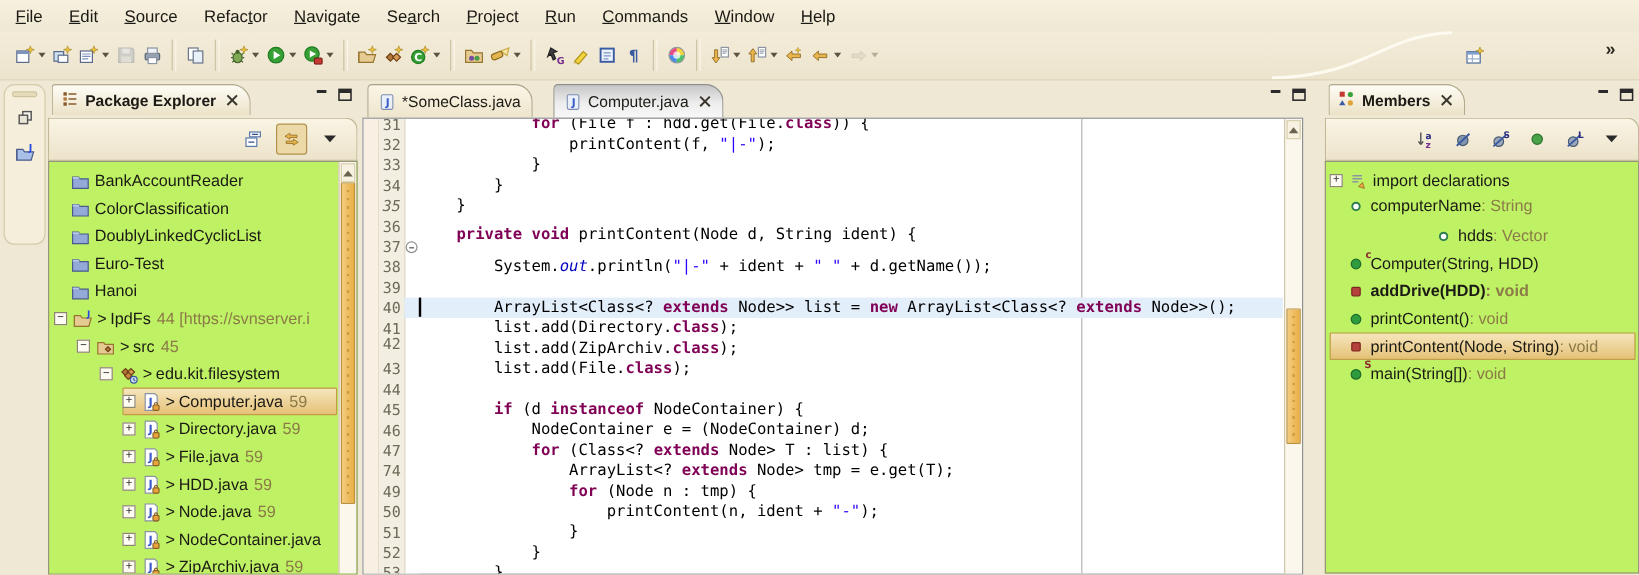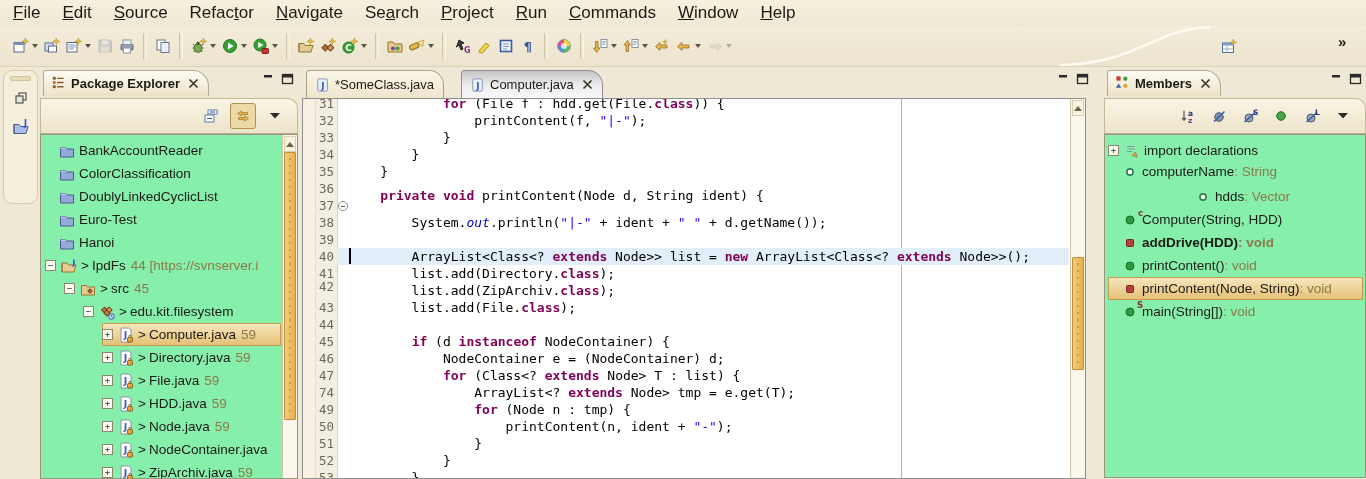--- a/index.html
+++ b/index.html
@@ -2,21 +2,21 @@
 <html><head>
 <meta charset="utf-8">
 <style>
   html,body{margin:0;padding:0;background:#efe8d4;}
   .screen{position:relative;width:1366px;height:479px;overflow:hidden;
     font-family:"Liberation Sans","DejaVu Sans",sans-serif;font-size:13px;color:#1c1a14;
     background:#efe8d4;}
   
   .menubar{position:absolute;left:0;top:0;width:1366px;height:26px;display:flex;align-items:center;
     background:linear-gradient(#f6f0de,#efe8d4);border-bottom:1px solid #e2d9c0;padding-left:2px;}
-  .menu-item{padding:4px 11px;font-size:17px;cursor:default;}
+  .menu-item{padding:4px 11px;font-size:14px;cursor:default;}
   .menu-item u{text-decoration:underline;}
   
   .toolbar{position:absolute;left:0;top:26px;width:1366px;height:40px;display:flex;align-items:center;
     background:linear-gradient(#f3ecd9,#ece4cd);border-bottom:1px solid #ddd3b6;padding-left:10px;}
   .tb-sep{width:2px;height:26px;margin:0 5px;border-left:1px solid #cdc3a5;border-right:1px solid #faf6ea;}
   .tb-btn{display:flex;align-items:center;height:26px;padding:2px 3px;border-radius:3px;}
   .tb-btn svg{display:block;}
   .tb-btn.disabled svg{opacity:.38;}
   .dd-caret{width:0;height:0;border-left:3.5px solid transparent;border-right:3.5px solid transparent;
     border-top:4px solid #5a5342;margin-left:3px;}
@@ -36,21 +36,21 @@
     padding:0 9px 0 7px;background:linear-gradient(#fefcf6,#ebe2c6);border:1px solid #b3aa8e;border-bottom:none;
     border-radius:3px 16px 0 0;font-weight:bold;font-size:13px;white-space:nowrap;}
   .tab-close{display:flex;margin-left:3px;}
   .minmax{position:absolute;right:4px;top:5px;display:flex;gap:6px;}
   .minmax span{display:flex;}
   .view-toolbar{position:absolute;left:0;width:100%;top:30px;height:36px;
     background:linear-gradient(#f9f4e4,#ece3ca);border:1px solid #c3b999;border-bottom:1px solid #b7ae92;
     border-radius:0 10px 0 0;display:flex;align-items:center;justify-content:flex-end;gap:7px;padding-right:10px;box-sizing:border-box;}
   .vt-btn{display:flex;align-items:center;justify-content:center;width:24px;height:24px;border-radius:3px;}
   .vt-btn.pressed{background:#ecd9a8;border:1px solid #b3924e;}
-  .view-content{position:absolute;left:0;top:66px;background:#86efac;border:1px solid #9a937e;overflow:hidden;box-sizing:border-box;}
+  .view-content{position:absolute;left:0;top:66px;background:#bef264;border:1px solid #9a937e;overflow:hidden;box-sizing:border-box;}
   
   .trow{position:absolute;height:23px;display:flex;align-items:center;white-space:nowrap;font-size:13.5px;}
   .trow .lbl{margin-left:4px;}
   .trow .sfx{color:#8b7a47;margin-left:5px;}
   .trow .pfx{margin-left:4px;margin-right:-1px;}
   .trow.sel .hl{position:absolute;left:0;top:0;right:0;bottom:0;
     background:linear-gradient(#f6e6bd,#e5c177);border:1px solid #c49a4b;border-radius:1px;z-index:0;box-sizing:border-box;}
   .trow>*{position:relative;z-index:1;}
   .toggle{width:9px;height:9px;border:1px solid #8d866f;background:#fdfbf2;display:flex;align-items:center;
     justify-content:center;font-size:9px;line-height:7px;color:#333;flex:0 0 auto;font-family:"DejaVu Sans Mono",monospace;}
@@ -580,21 +580,21 @@
           </span>
         </div>
       </div>
     <div class="editor-body">
       <div class="ann-ruler"></div>
       <div class="lnum-col" id="lnums">
           <div class="lnum" style="top: -4px;">31</div>
           <div class="lnum" style="top: 13px;">32</div>
           <div class="lnum" style="top: 30px;">33</div>
           <div class="lnum" style="top: 47px;">34</div>
-          <div class="lnum" style="top: 64px;">35</div>
+          <div class="lnum" style="top: 64px; font-style: italic;">35</div>
           <div class="lnum" style="top: 81px;">36</div>
           <div class="lnum" style="top: 98px;">37</div>
           <div class="lnum" style="top: 115px; margin-left: 16px;">38</div>
           <div class="lnum" style="top: 132px;">39</div>
           <div class="lnum" style="top: 149px;">40</div>
           <div class="lnum" style="top: 166px;">41</div>
           <div class="lnum" style="top: 179px;">42</div>
           <div class="lnum" style="top: 200px;">43</div>
           <div class="lnum" style="top: 217px;">44</div>
           <div class="lnum" style="top: 234px;">45</div>

